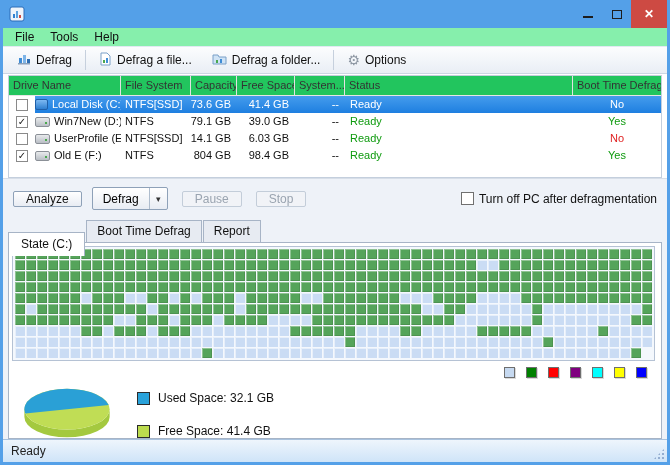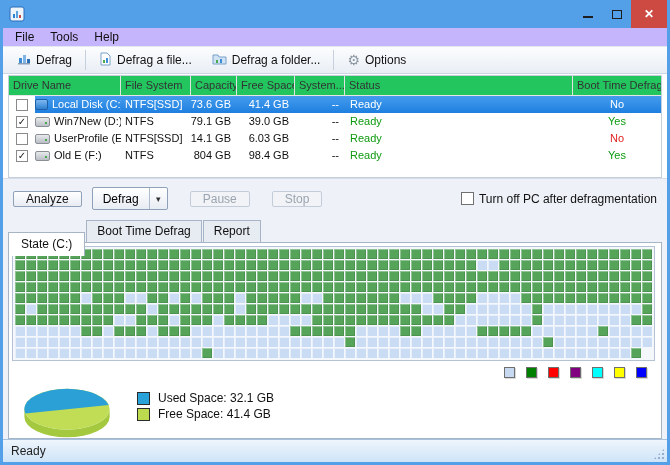--- a/index.html
+++ b/index.html
@@ -8,21 +8,21 @@
   
   .titlebar{ height:28px; flex:none; display:flex; align-items:center; }
   .app-icon{ width:16px; height:16px; margin-left:6px; display:inline-block; }
   .win-controls{ margin-left:auto; display:flex; align-items:stretch; height:28px; }
   .win-btn{ width:29px; display:flex; align-items:center; justify-content:center; cursor:default; }
   .min-glyph{ width:10px; height:2px; background:#1d1d1d; margin-top:6px; }
   .max-glyph{ width:10px; height:9px; border:1px solid #1d1d1d; background:transparent; }
   .close-btn{ width:36px; background:#cd4a43; color:#fff; font-size:12px; font-weight:bold; display:flex; align-items:center; justify-content:center; }
   
   .app{ flex:1; min-height:0; background:#fff; display:flex; flex-direction:column; }
-  .menubar{ height:19px; background:#c4b5fd; border-bottom:1px solid #e2e9f2; display:flex; align-items:center; padding-left:4px; }
+  .menubar{ height:19px; background:#86efac; border-bottom:1px solid #e2e9f2; display:flex; align-items:center; padding-left:4px; }
   .menu-item{ font-size:12px; color:#111; padding:1px 8px; }
   .toolbar{ height:27px; background:linear-gradient(#fcfdfe,#e9eef5); border-bottom:1px solid #ccd6e3; display:flex; align-items:center; padding-left:4px; }
   .tool-btn{ display:flex; align-items:center; gap:5px; font-size:12px; color:#111; padding:0 10px; height:23px; }
   .tool-sep{ width:1px; height:20px; background:#c6d0dd; margin:0 3px; }
   .gear-glyph{ font-size:14px; color:#8d97a3; line-height:1; }
   
   .mini{ display:inline-block; }
   
   .table-wrap{ margin:1px 5px 0; border:1px solid #c4cfdd; background:#fff; height:103px; overflow:hidden; }
   .thead{ display:grid; grid-template-columns:112px 70px 46px 58px 50px 228px 1fr; height:20px; line-height:19px; font-size:11px; color:#333; border-bottom:1px solid #e6e6e6; background:#22c55e; }
@@ -42,42 +42,42 @@
   .status-cell{ padding-left:5px; }
   .boot-cell{ justify-content:center; }
   .drive-icon{ flex:none; }
   .drive-gray{ width:15px; height:10px; border:1px solid #8b9097; border-radius:2px; background:linear-gradient(#e8eaec,#b9bec5); position:relative; }
   .drive-gray::after{ content:""; position:absolute; right:2px; bottom:2px; width:2px; height:2px; background:#49a84d; }
   .disk-blue{ width:13px; height:11px; border-radius:2px; background:linear-gradient(#7db9f2,#2f7fd0); border:1px solid #1f5fa8; }
   
   .lower{ flex:1; min-height:0; background:#eef2f8; display:flex; flex-direction:column; border-top:1px solid #d7dee8; }
   .actions{ display:flex; align-items:center; padding:8px 8px 4px 10px; }
   .btn{ height:16px; padding:0 12px; font-size:12px; color:#111; border:1px solid #8ea1b8; border-radius:2px; background:linear-gradient(#ffffff,#e8ecf3); display:inline-flex; align-items:center; }
-  .btn + .btn, .btn + .split, .split + .btn{ margin-left:22px; }
+  .btn + .btn, .btn + .split, .split + .btn{ margin-left:14px; }
   .split{ display:inline-flex; border:1px solid #8ea1b8; border-radius:2px; background:linear-gradient(#ffffff,#e8ecf3); height:23px; }
   .split .main{ padding:0 10px; font-size:12px; display:flex; align-items:center; border-right:1px solid #aebccd; }
   .split .arrow{ width:17px; display:flex; align-items:center; justify-content:center; font-size:9px; color:#333; }
   .btn.disabled{ color:#9aa4b0; border-color:#c3cdd9; background:#f1f3f7; }
   .turnoff{ margin-left:auto; display:flex; align-items:center; gap:5px; font-size:12px; color:#111; padding-right:2px; }
   .cb13{ width:13px; height:13px; border:1px solid #707070; background:#fff; flex:none; }
   
   .tabs{ display:flex; align-items:flex-end; padding:4px 5px 0; position:relative; z-index:2; }
   .tab{ font-size:12px; color:#111; padding:3px 10px 4px; background:#e7ebf2; border:1px solid #a7b4c6; border-bottom:none; margin-right:1px; }
   .tab.active{ background:#fff; padding:4px 12px 5px; position:relative; top:14px; }
   .panel{ margin:0 5px; border:1px solid #a7b4c6; background:#fff; flex:1; min-height:0; overflow:hidden; position:relative; z-index:1; }
   
   .map{ margin:3px; border:1px solid #b5c2d4; background:#f4f8fd; padding:2px; width:643px; }
   .map-grid{ display:grid; grid-template-columns:repeat(58,10px); grid-auto-rows:10px; gap:1px; }
   .cellF{ background:#cadcf4; box-shadow:inset 1px 1px 0 rgba(255,255,255,.55); }
   .cellG{ background:#55a45a; box-shadow:inset 1px 1px 0 rgba(255,255,255,.35), inset -1px -1px 0 rgba(0,0,0,.10); }
   .map-legend{ display:flex; justify-content:flex-end; gap:11px; padding:3px 14px 0 0; height:17px; }
   .sw{ width:11px; height:11px; border:1px solid #6e6e6e; box-shadow:1px 1px 0 rgba(0,0,0,.15); }
   
   .pie-row{ display:flex; align-items:flex-start; padding:2px 0 0 10px; }
-  .pie-legend{ margin:8px 0 0 22px; display:flex; flex-direction:column; gap:2px; }
+  .pie-legend{ margin:8px 0 0 22px; display:flex; flex-direction:column; gap:19px; }
   .pl-item{ display:flex; align-items:center; gap:8px; font-size:12px; color:#111; }
   .pl-sw{ width:13px; height:13px; border:1px solid #2b2b2b; }
   
   .statusbar{ height:23px; flex:none; border-top:1px solid #a8c2de; background:linear-gradient(#eef5fc,#cfe4f8); display:flex; align-items:center; font-size:12px; color:#222; padding-left:8px; position:relative; }
   .grip{ position:absolute; right:2px; bottom:2px; width:12px; height:12px; background-image:radial-gradient(#93add0 1.2px, transparent 1.3px); background-size:4px 4px; clip-path:polygon(100% 0, 100% 100%, 0 100%); }
 </style>
 </head>
 <body>
 
 <div class="window">

